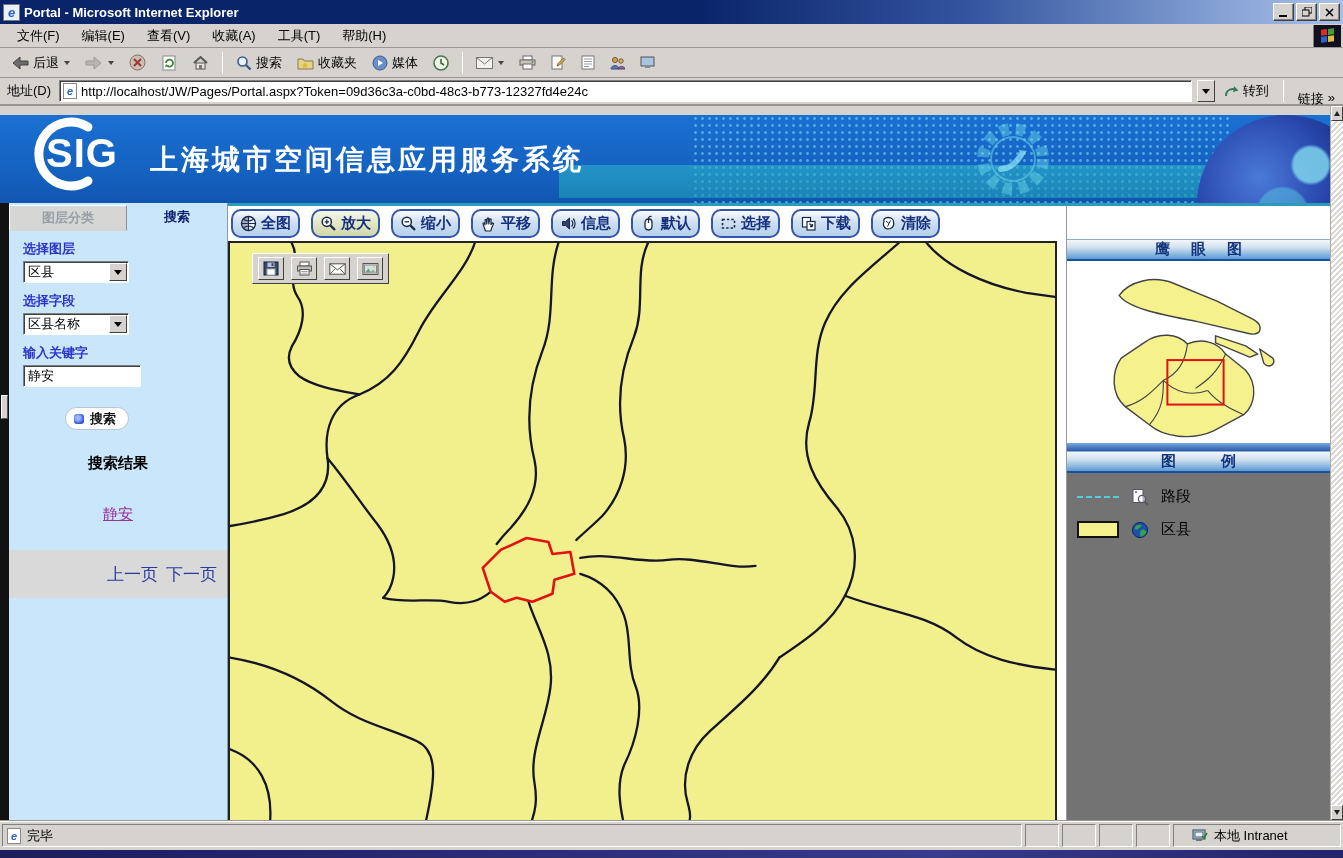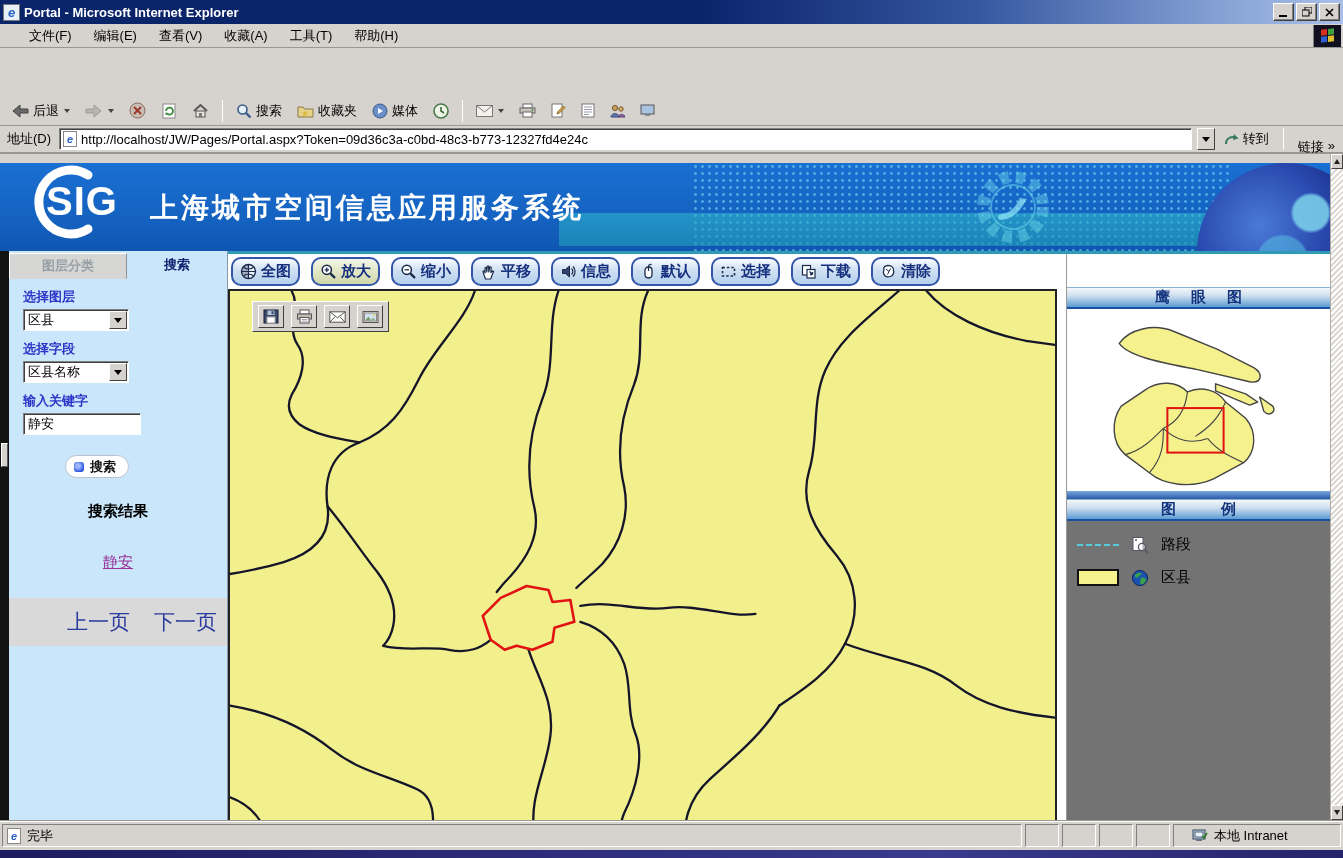--- a/index.html
+++ b/index.html
@@ -11,30 +11,30 @@
   .titlebar { height:24px; background:linear-gradient(90deg,#0a246a 0%,#0a246a 52%,#33549e 72%,#8aa6d8 92%,#a8c0e8 100%);
     display:flex; align-items:center; padding:0 3px; }
   .ie-icon { width:17px; height:17px; background:#e8f0fa; border:1px solid #777; color:#2a64c8; font-weight:bold;
     font-style:italic; font-size:13px; line-height:15px; text-align:center; margin-right:4px; }
   .title-text { color:#fff; font-weight:bold; font-size:13px; flex:1; }
   .win-controls { display:flex; gap:2px; }
   .win-btn { width:21px; height:18px; background:#d6d3ce; border:1px solid; border-color:#fff #404040 #404040 #fff;
     box-shadow:inset -1px -1px 0 #808080; display:flex; align-items:center; justify-content:center; padding:0; }
 
   
-  .menubar { height:24px; background:#d6d3ce; border-bottom:1px solid #9a9792; display:flex; align-items:center; padding-left:18px; }
+  .menubar { height:24px; background:#d6d3ce; border-bottom:1px solid #9a9792; display:flex; align-items:center; padding-left:6px; }
   .menu-item { padding:3px 11px; color:#000; cursor:default; }
   .menu-spacer { flex:1; }
   .menu-logo { width:28px; height:22px; background:#101020; border-left:1px solid #808080; margin-right:2px;
     display:flex; align-items:center; justify-content:center; }
   .flag { width:14px; height:14px; display:grid; grid-template-columns:6px 6px; grid-template-rows:6px 6px; gap:1px; transform:skewY(-6deg); }
   .flag i:nth-child(1){background:#d83020}.flag i:nth-child(2){background:#40a040}.flag i:nth-child(3){background:#3060d0}.flag i:nth-child(4){background:#e0c030}
 
   
-  .toolbar { height:30px; background:#d6d3ce; border-bottom:1px solid #9a9792; display:flex; align-items:center; padding-left:4px; gap:1px;margin-top:48px; }
+  .toolbar { height:30px; background:#d6d3ce; border-bottom:1px solid #9a9792; display:flex; align-items:center; padding-left:4px; gap:1px; }
   .tb-btn { display:flex; align-items:center; gap:4px; height:26px; padding:0 6px; background:transparent; border:1px solid transparent; font-size:13px; }
   .tb-sep { width:1px; height:22px; background:#9a9792; border-right:1px solid #fff; margin:0 5px; }
   .caret { width:0; height:0; border-left:3px solid transparent; border-right:3px solid transparent; border-top:4px solid #444; margin-left:1px; }
 
   
   .addressbar { height:28px; background:#d6d3ce; border-bottom:2px solid #9a9792; display:flex; align-items:center; padding:0 4px; gap:5px; }
   .addr-label { padding:0 3px; }
   .addr-field { flex:1; height:22px; background:#fff; border:1px solid; border-color:#808080 #fff #fff #808080;
     box-shadow:inset 1px 1px 0 #404040; display:flex; align-items:center; padding:0 3px; gap:4px; overflow:hidden; white-space:nowrap; }
   .page-ico { width:14px; height:16px; background:#fff; border:1px solid #888; color:#2a64c8; font-weight:bold; font-style:italic;
@@ -85,21 +85,21 @@
     display:flex; align-items:center; justify-content:center; }
   .tri-down { width:0; height:0; border-left:4px solid transparent; border-right:4px solid transparent; border-top:5px solid #000; }
   .sb-input { width:118px; height:22px; margin-left:14px; background:#fff; border:1px solid; border-color:#808080 #fff #fff #808080;
     box-shadow:inset 1px 1px 0 #404040; font-size:13px; padding:0 4px; font-family:inherit; }
   .search-pill { display:inline-flex; align-items:center; gap:6px; margin:20px 0 0 56px; height:23px; padding:0 12px 0 8px;
     background:#fff; border:1px solid #b8c4d0; border-radius:12px; font-size:13px; font-weight:bold; color:#111; }
   .pill-dot { width:10px; height:10px; border-radius:3px; background:radial-gradient(circle at 40% 40%, #9ab4ff 0 25%, #2b55dd 70%); }
   .results-title { text-align:center; font-weight:bold; font-size:15px; color:#000; margin-top:24px; }
   .result-link { display:block; text-align:center; margin-top:32px; color:#993399; font-size:15px; text-decoration:underline; cursor:pointer; }
   .pager { margin-top:26px; height:48px; background:#d9d9d9; display:flex; align-items:center; justify-content:flex-end;
-    gap:24px; padding-right:10px; color:#2a3a9e; font-size:21px; }
+    gap:8px; padding-right:10px; color:#2a3a9e; font-size:17px; }
   .pg { cursor:pointer; }
 
   
   .content-right { display:flex; border-top:3px solid #2e9ab5; width:1102px; }
   .main { width:838px; background:#fff; display:flex; flex-direction:column; }
   .map-toolbar { height:35px; display:flex; align-items:center; gap:11px; padding-left:3px; background:#fff; }
   .map-btn { display:inline-flex; align-items:center; gap:4px; height:29px; padding:0 7px; border:2px solid #3355aa; border-radius:10px;
     background:linear-gradient(180deg,#f8fbff,#cfe0f2 45%,#b4d0ec); color:#16307e; font-weight:bold; font-size:15px; }
   .map-btn.active { background:linear-gradient(180deg,#f4f6e8,#e3e8c8 45%,#d0d6aa); }
   .map-area { flex:1; margin-right:9px; border:2px solid #222; position:relative; background:#f2ef8d; }

